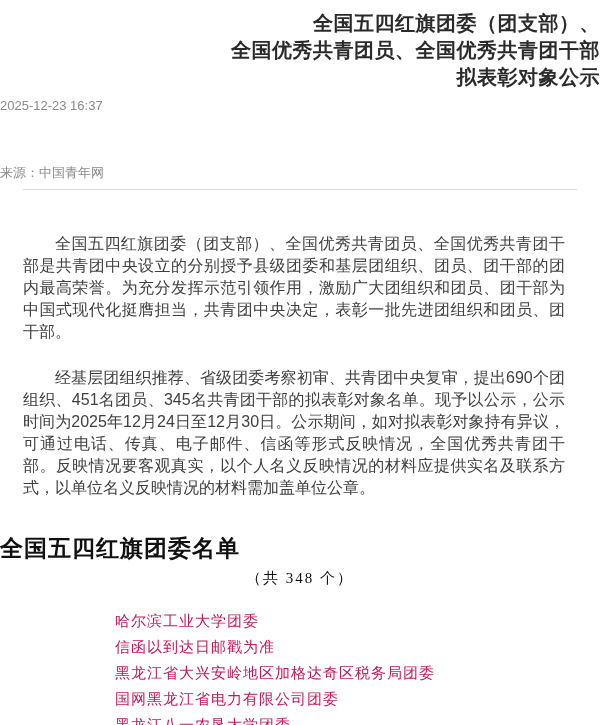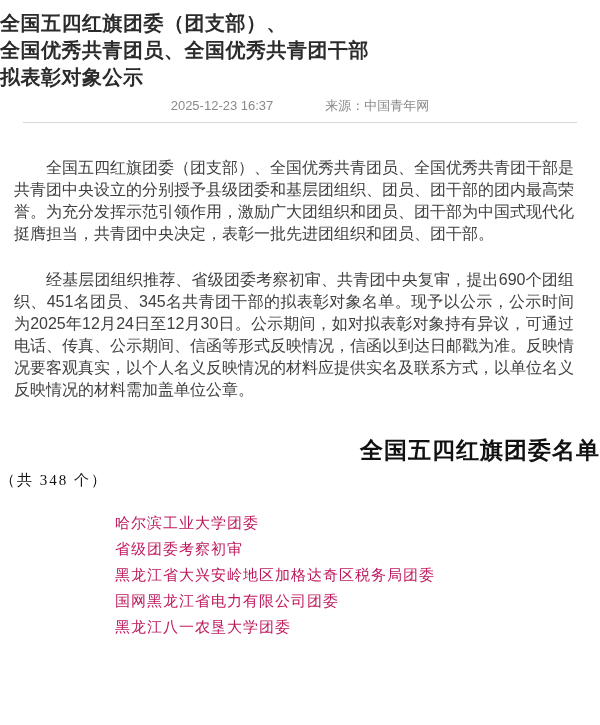--- a/index.html
+++ b/index.html
@@ -7,64 +7,65 @@
     .page {
       position: relative;
       width: 600px;
       height: 725px;
       background: #ffffff;
       overflow: hidden;
       font-family: "Liberation Sans", sans-serif;
     }
     .article-title {
       padding-top: 10px;
-      text-align: left;
+      text-align: right;
       font-weight: bold;
       font-size: 20px;
       line-height: 27px;
       color: #2b2b2b;
       letter-spacing: 0.5px;
     }
     .meta-row {
       margin-top: 7px;
       display: flex;
       justify-content: center;
       gap: 52px;
       font-size: 13px;
       line-height: 15px;
       color: #8a8a8a;
+      flex-direction: column;
     }
     .header-divider {
       margin: 9px 23px 0 23px;
       border: none;
       border-top: 1px solid #d9d9d9;
       height: 0;
     }
     .article-body {
       padding: 30px 22px 0 10px;
       font-size: 16px;
       line-height: 22px;
       color: #404040;
       text-align: justify;
     }
-    .article-body p { margin: 4px; text-indent: 2em; }
+    .article-body p { margin: 13px; text-indent: 2em; }
     .article-body p + p { margin-top: 24px; }
     .list-heading {
       margin-top: 36px;
-      text-align: right;
+      text-align: left;
       font-family: "Liberation Serif", serif;
       font-weight: bold;
       font-size: 23px;
       line-height: 28px;
       color: #111111;
       letter-spacing: 1px;
     }
     .list-count {
       margin-top: 6px;
-      text-align: left;
+      text-align: center;
       font-family: "Liberation Serif", serif;
       font-size: 15px;
       line-height: 18px;
       color: #111111;
       letter-spacing: 2px;
     }
     .award-list {
       margin: 24px 0 0 115px;
       font-family: "Liberation Serif", serif;
       font-size: 15px;
@@ -100,32 +101,32 @@
 
   <div class="meta-row">
     <span>2025-12-23 16:37</span>
     <span>来源：中国青年网</span>
   </div>
 
   <hr class="header-divider">
 
   <div class="article-body">
     <p>全国五四红旗团委（团支部）、全国优秀共青团员、全国优秀共青团干部是共青团中央设立的分别授予县级团委和基层团组织、团员、团干部的团内最高荣誉。为充分发挥示范引领作用，激励广大团组织和团员、团干部为中国式现代化挺膺担当，共青团中央决定，表彰一批先进团组织和团员、团干部。</p>
-    <p>经基层团组织推荐、省级团委考察初审、共青团中央复审，提出690个团组织、451名团员、345名共青团干部的拟表彰对象名单。现予以公示，公示时间为2025年12月24日至12月30日。公示期间，如对拟表彰对象持有异议，可通过电话、传真、公示期间、信函等形式反映情况，信函以到达日邮戳为准。反映情况要客观真实，以个人名义反映情况的材料应提供实名及联系方式，以单位名义反映情况的材料需加盖单位公章。</p>
+    <p>经基层团组织推荐、省级团委考察初审、共青团中央复审，提出690个团组织、451名团员、345名共青团干部的拟表彰对象名单。现予以公示，公示时间为2025年12月24日至12月30日。公示期间，如对拟表彰对象持有异议，可通过电话、传真、电子邮件、信函等形式反映情况，全国优秀共青团干部。反映情况要客观真实，以个人名义反映情况的材料应提供实名及联系方式，以单位名义反映情况的材料需加盖单位公章。</p>
   </div>
 
   <div class="list-heading">全国五四红旗团委名单</div>
   <div class="list-count">（共 348 个）</div>
 
   <div class="award-list">
     <div class="award-item">
       <span>哈尔滨工业大学团委</span>
     </div>
     <div class="award-item">
-      <span>省级团委考察初审</span>
+      <span>信函以到达日邮戳为准</span>
     </div>
     <div class="award-item">
       <span>黑龙江省大兴安岭地区加格达奇区税务局团委</span>
     </div>
     <div class="award-item">
       <span>国网黑龙江省电力有限公司团委</span>
     </div>
     <div class="award-item">
       <span>黑龙江八一农垦大学团委</span>
     </div>

